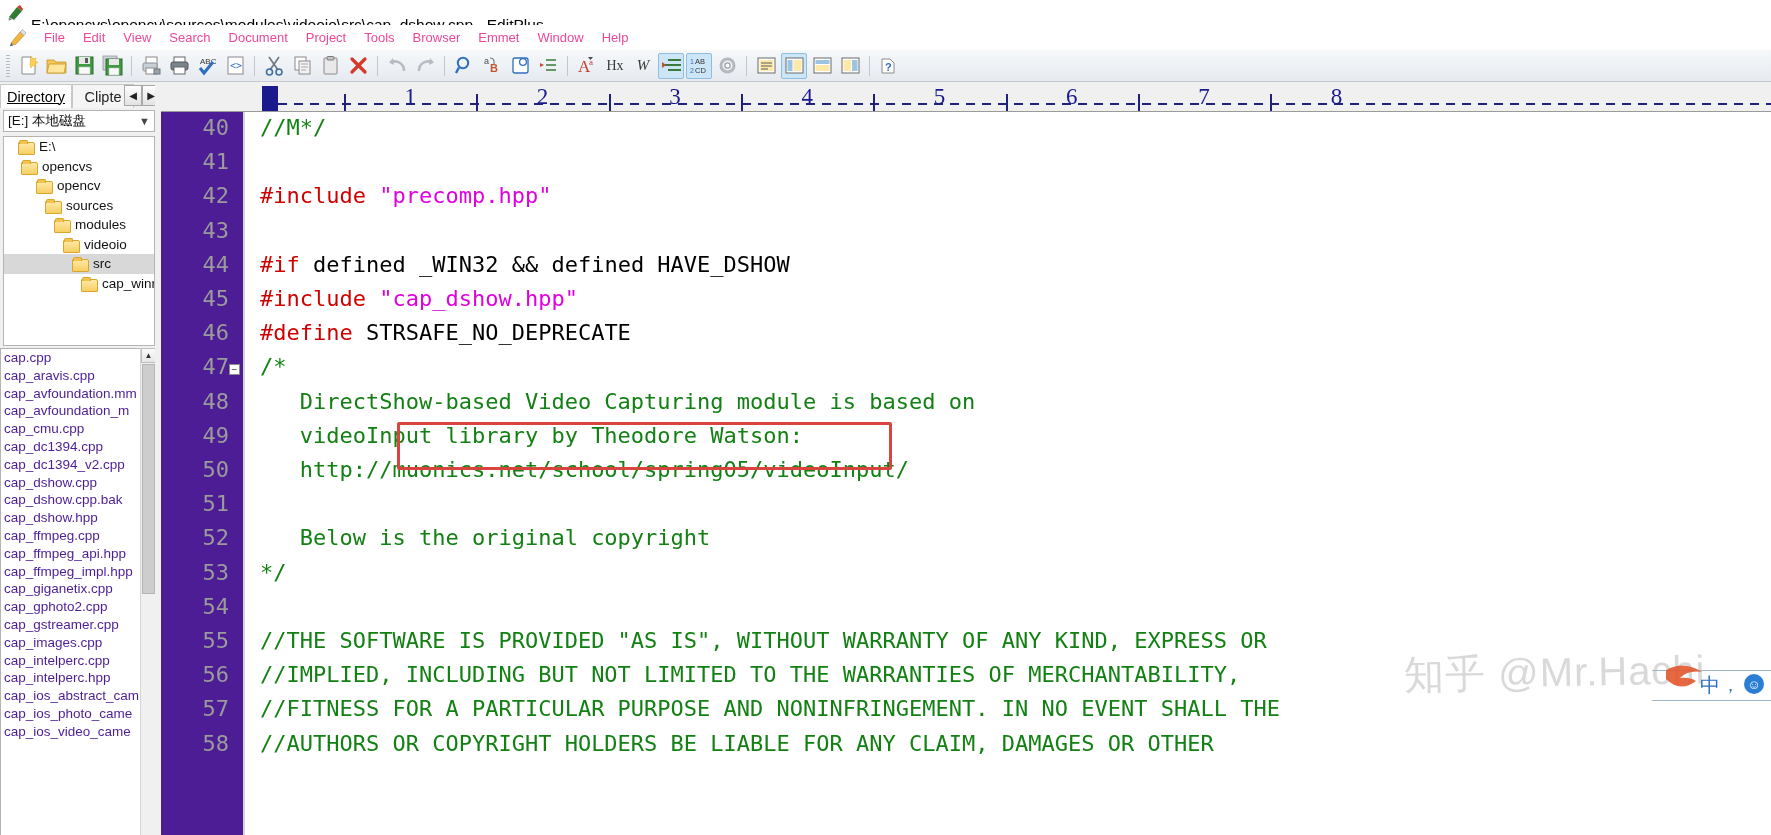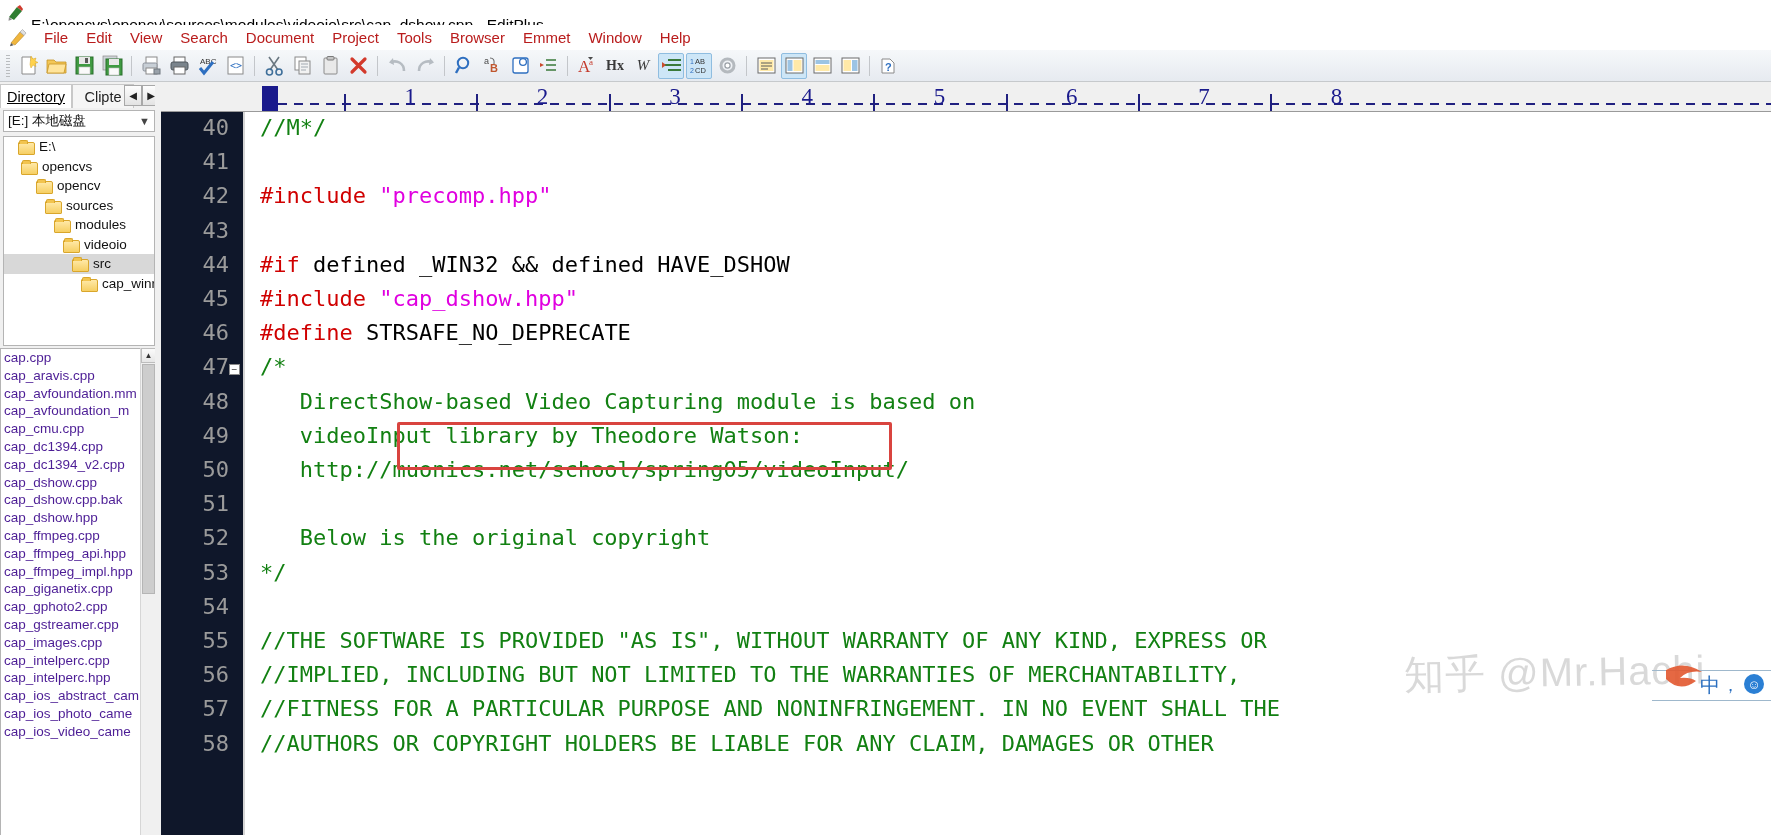--- a/index.html
+++ b/index.html
@@ -35,21 +35,21 @@
 
   
   .menubar {
     position: absolute; left: 0; top: 25px; width: 1771px; height: 25px;
     background: #ffffff;
     display: flex; align-items: center;
     padding-left: 8px;
   }
   .menu-pencil { width: 19px; height: 19px; margin-right: 8px; flex: none; position: relative; }
   .menu-item {
-    font-size: 15px; color: #b91c1c; padding: 1px 9px; white-space: nowrap;
+    font-size: 13px; color: #ec4899; padding: 1px 9px; white-space: nowrap;
     font-family: "Liberation Sans", sans-serif; cursor: default;
   }
 
   
   .toolbar {
     position: absolute; left: 0; top: 50px; width: 1771px; height: 32px;
     background: linear-gradient(to bottom,#f6f8fa 0%,#eef1f5 50%,#e6eaf0 100%);
     border-bottom: 1px solid #c6c9cc;
     display: flex; align-items: center;
     padding-left: 6px;
@@ -175,21 +175,21 @@
     font-family: "Liberation Serif", serif; transform: translateX(-50%);
   }
 
   
   .editor {
     position: absolute; left: 161px; top: 112px; width: 1610px; height: 723px;
     background: #ffffff; overflow: hidden;
   }
   .gutter {
     position: absolute; left: 0; top: 0; width: 82px; height: 723px;
-    background: #0f172a;
+    background: #4c1d95;
   }
   .gutter-line {
     position: absolute; right: 14px; font-size: 22px; color: #9b9b9b;
     font-family: "DejaVu Sans Mono", monospace;
   }
   .fold {
     position: absolute; left: 68px; width: 11px; height: 11px;
     border: 1px solid #8a8a8a; background: #fff;
     display: flex; align-items: center; justify-content: center;
     font-size: 10px; line-height: 9px; color: #333;
@@ -414,21 +414,21 @@
     <span class="tb-sep"></span>
 
     <span class="tb-btn">
         <svg width="21" height="21" viewBox="0 0 21 21">
           <text x="1" y="17" font-family="Liberation Serif" font-size="17" fill="#c43a2c">A</text>
           <text x="12" y="10" font-family="Liberation Serif" font-size="9" fill="#c43a2c">a</text>
           <path d="M11 2 l5 0 l-2.5 3 z" fill="#4a4a4a"></path>
         </svg>
       </span>
     <span class="tb-btn">
-        <span style="font-family:'Liberation Serif',serif;font-size:14px;color:#3a3a3a;font-weight:bold;">Hx</span>
+        <span style="font-family:'Liberation Serif',serif;font-size:14px;color:#3a3a3a;">Hx</span>
       </span>
     <span class="tb-btn">
         <span style="font-family:'Liberation Serif',serif;font-size:15px;font-style:italic;color:#3a3a3a;">W</span>
       </span>
     <span class="tb-btn on">
         <svg width="21" height="21" viewBox="0 0 21 21">
           <path d="M7 5 h13 M4 10 h16 M7 15 h13" stroke="#3a7a3a" stroke-width="1.8"></path>
           <path d="M1 7 L5 10 L1 13 Z" fill="#c84a2c"></path>
         </svg>
       </span>

